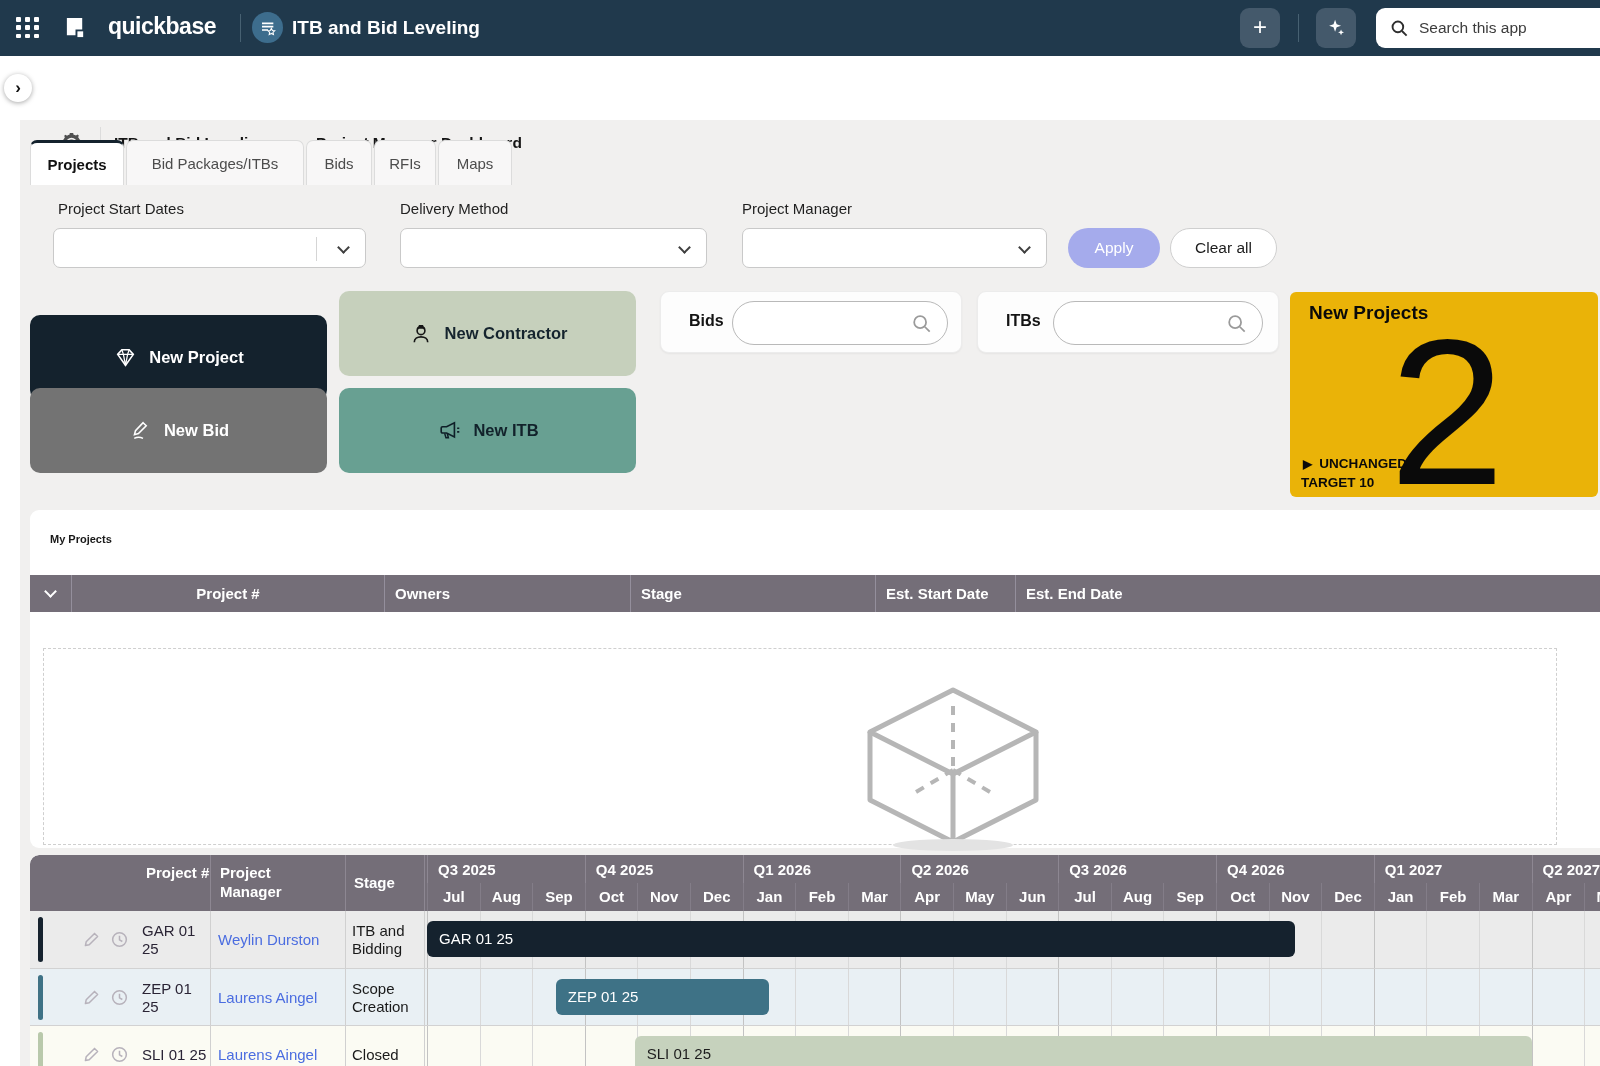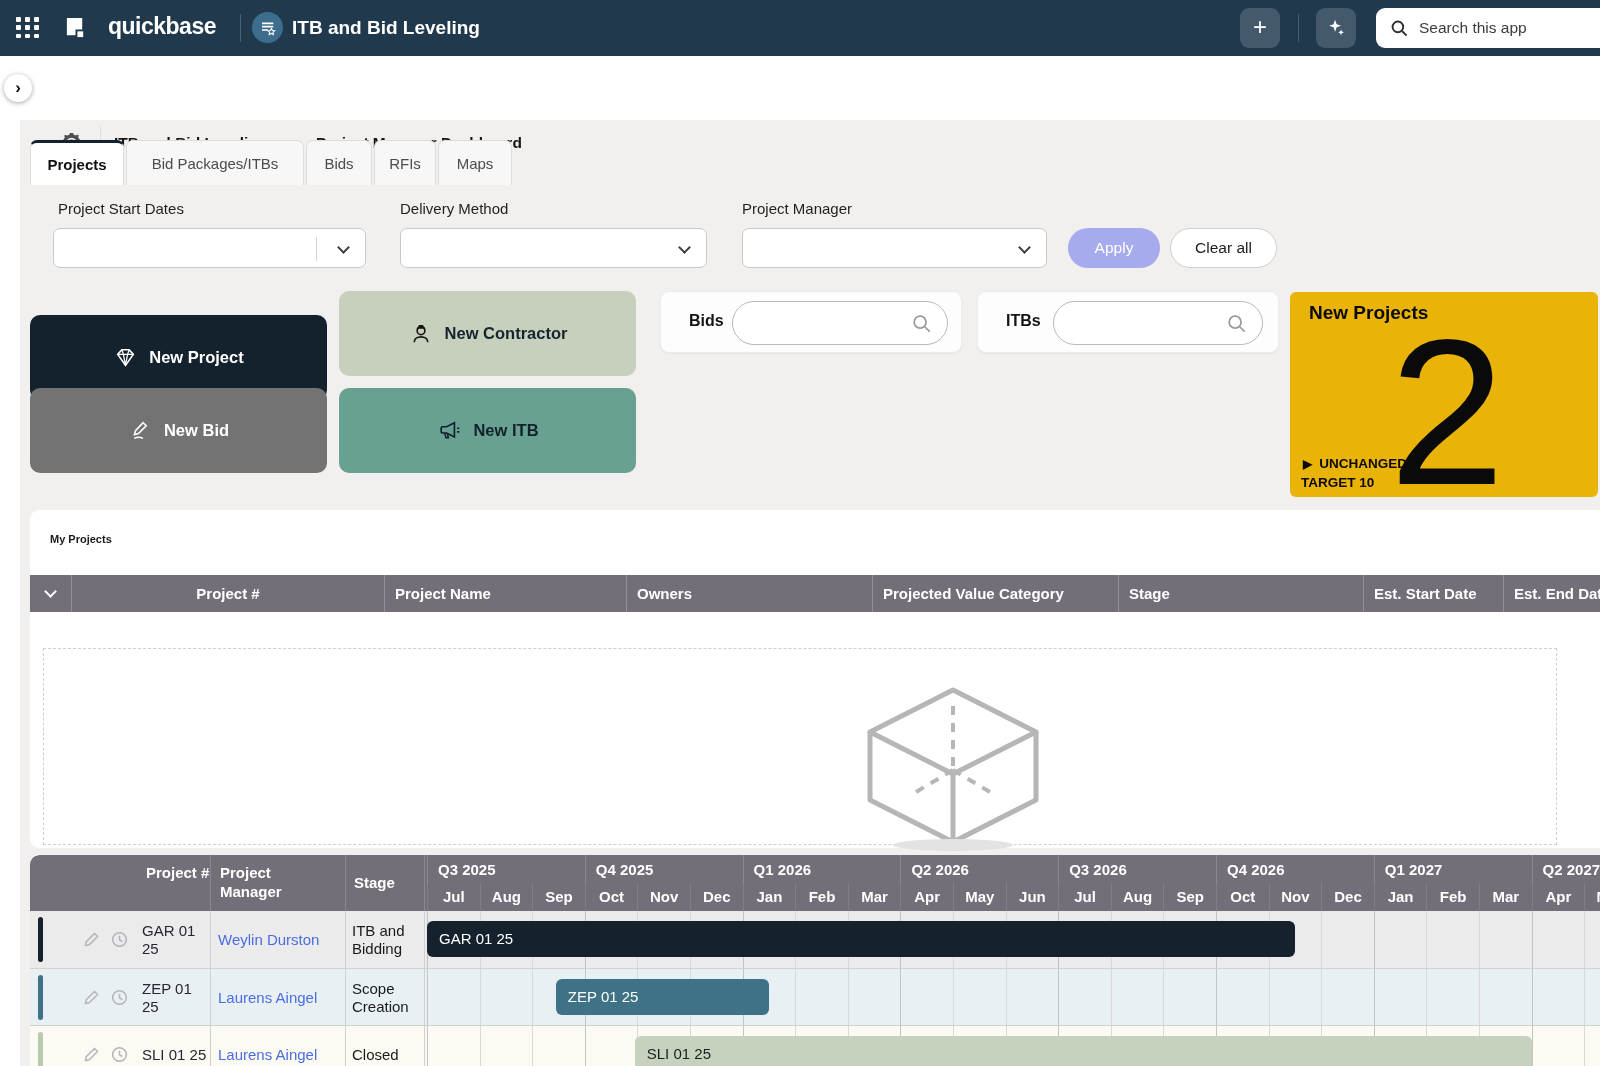--- a/index.html
+++ b/index.html
@@ -251,23 +251,21 @@
     <div class="kpi-target">TARGET 10</div>
   </div>
 
   <div class="mp-card">
     <div class="mp-title">My Projects</div>
     <div class="mp-header" id="mp-header">
         <div class="mp-h-cell center" style="width: 42px;">
           <span class="hdr-chev"></span>
         </div>
         <div class="mp-h-cell center" style="width: 313px;">Project #</div>
-        <div class="mp-h-cell" style="width: 242px;">Project Name</div>
         <div class="mp-h-cell" style="width: 246px;">Owners</div>
-        <div class="mp-h-cell" style="width: 246px;">Projected Value Category</div>
         <div class="mp-h-cell" style="width: 245px;">Stage</div>
         <div class="mp-h-cell" style="width: 140px;">Est. Start Date</div>
         <div class="mp-h-cell" style="width: 104px; flex: 1 1 0%;">Est. End Date</div>
       </div>
     <div class="mp-empty"></div>
     <div class="cube">
       <svg width="178" height="168" viewBox="0 0 178 168">
         <g stroke="#b6b6b6" stroke-width="5" fill="none" stroke-linejoin="round">
           <path d="M89 6 L172 48 L89 90 L6 48 Z"></path>
           <path d="M6 48 L6 116 L89 158 L89 90"></path>

